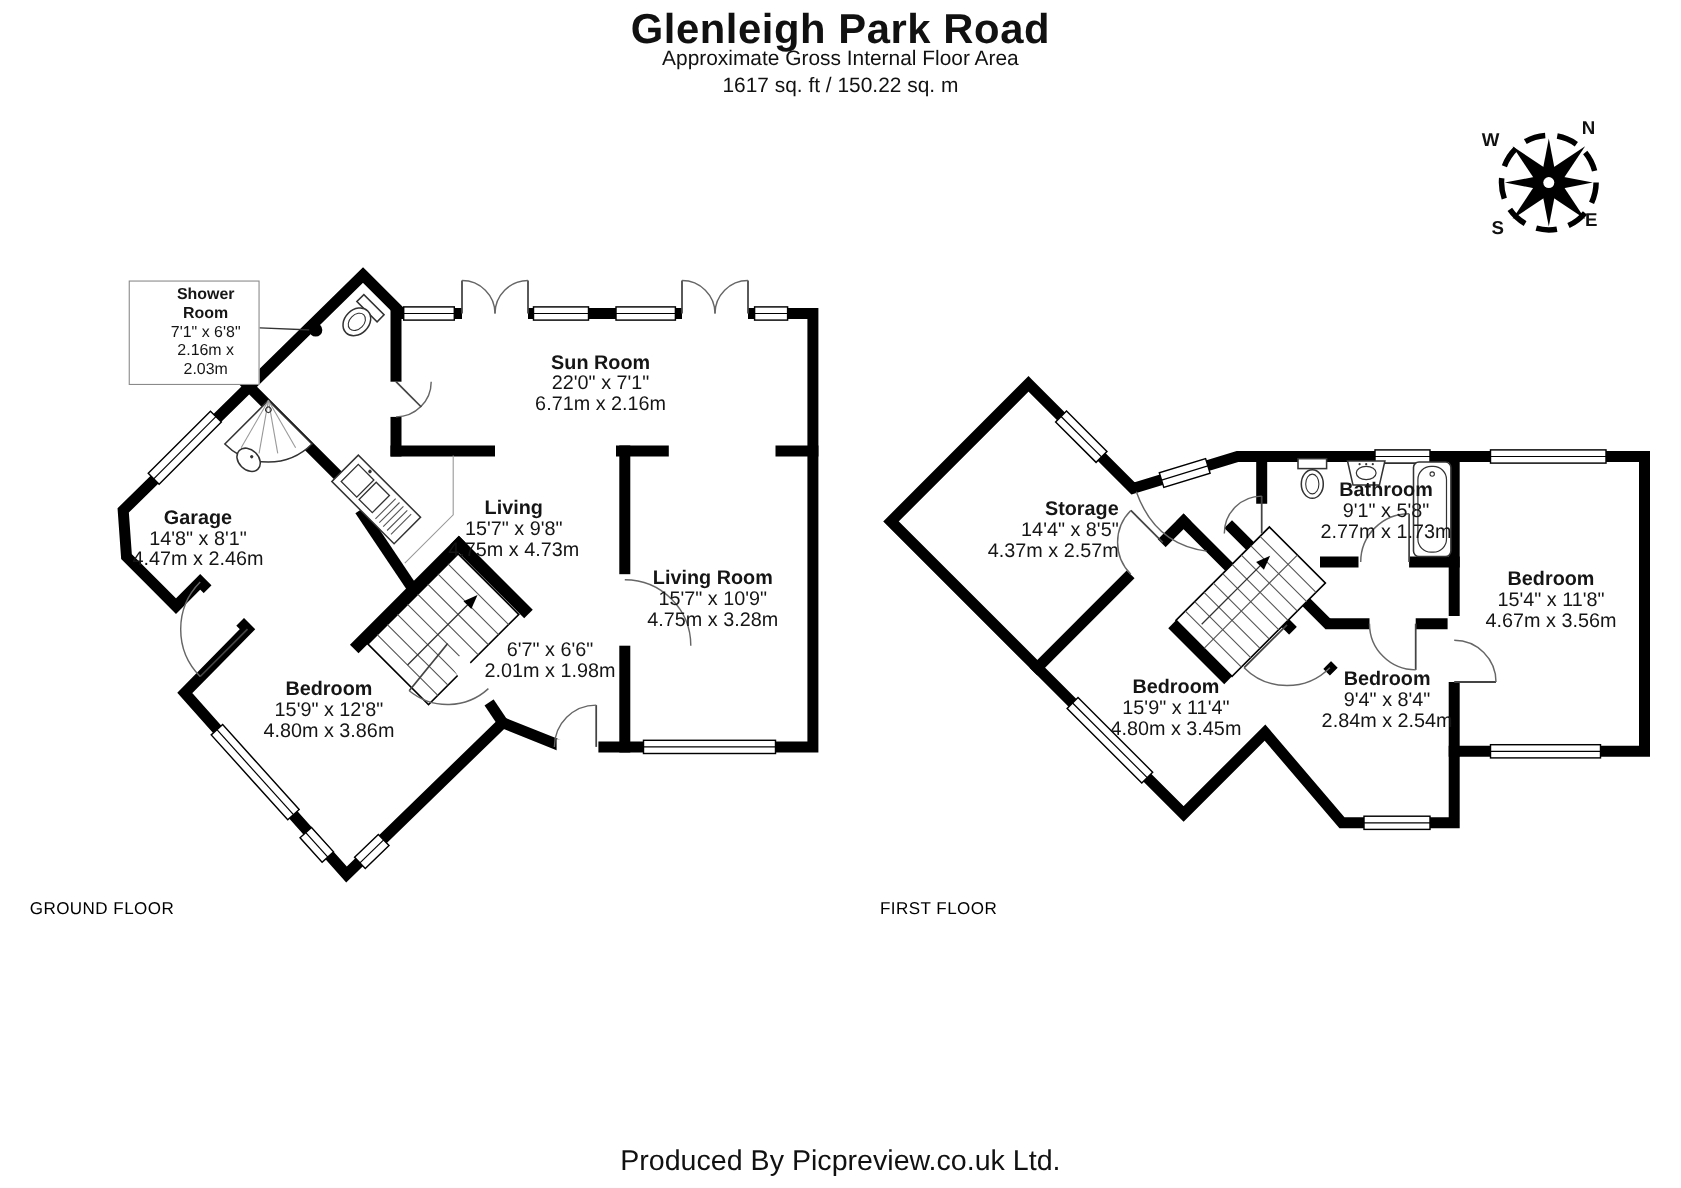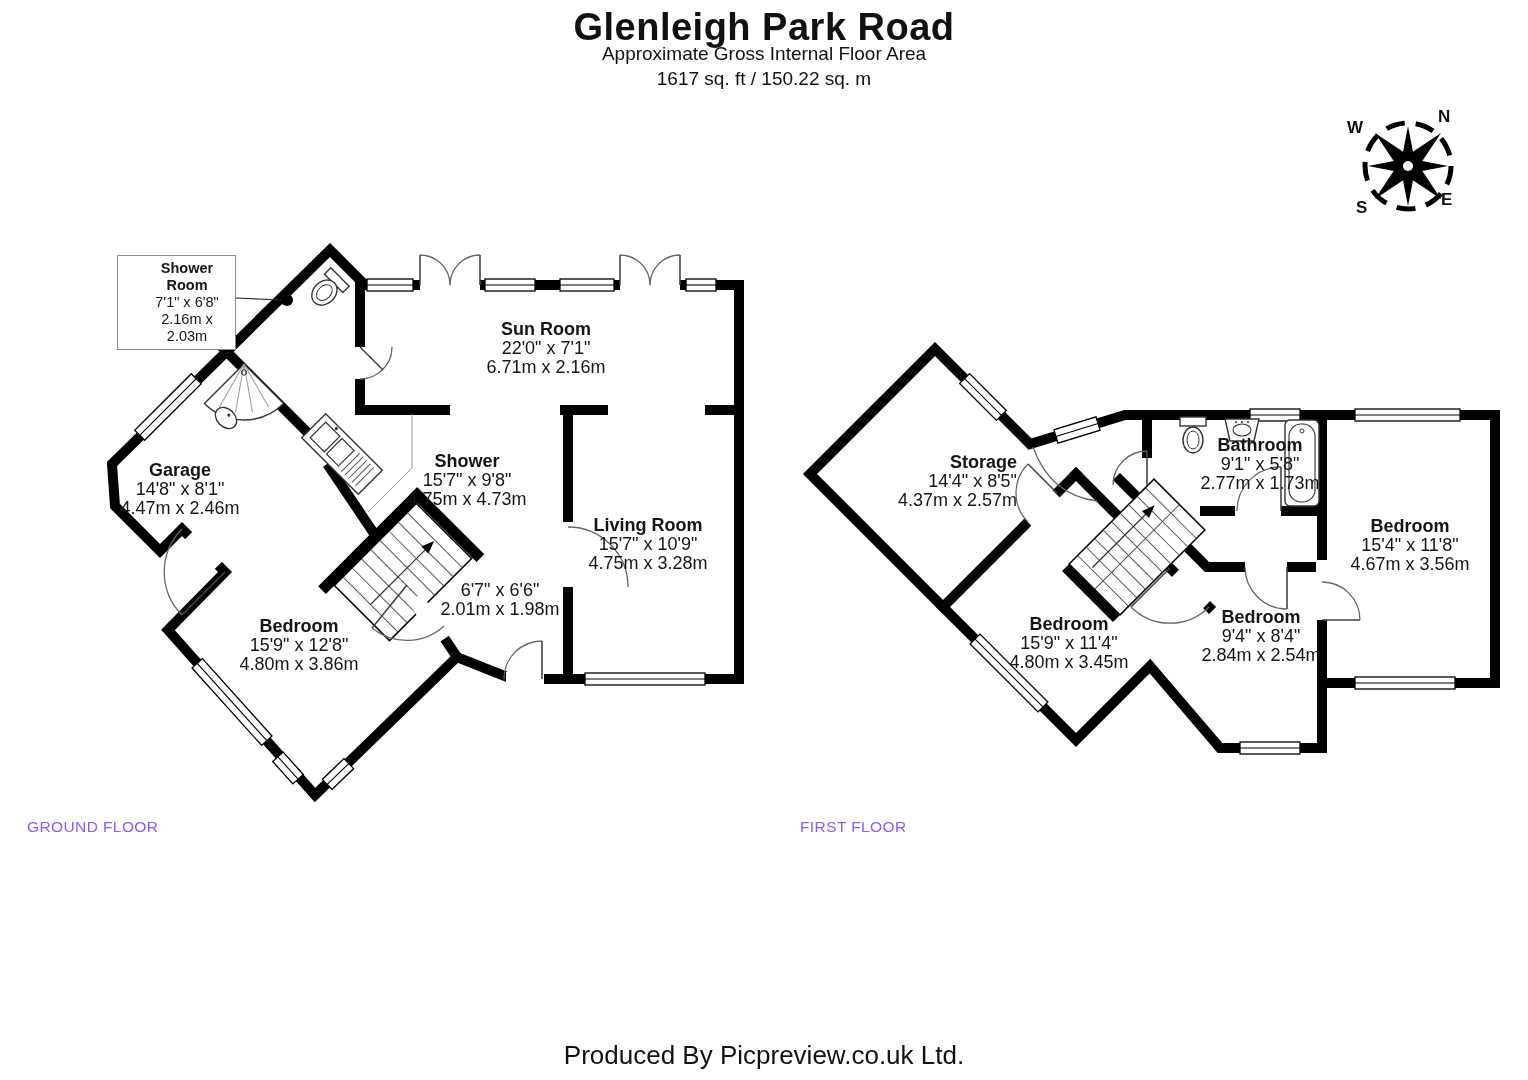--- a/index.html
+++ b/index.html
@@ -7,21 +7,21 @@
        font-family:"Liberation Sans", sans-serif;color:#111;}
   .abs{position:absolute;}
   .centered{left:0;width:1528px;text-align:center;}
   .title{font-size:38px;font-weight:bold;letter-spacing:.5px;}
   .subtitle{font-size:19px;}
   .area{font-size:19px;}
   .room-label{position:absolute;text-align:center;font-size:18px;line-height:19px;color:#151515;}
   .room-name{font-weight:bold;}
   .label-box{position:absolute;border:1px solid #8a8a8a;background:#fff;text-align:center;
              font-size:14.5px;line-height:17px;padding:4px 2px;width:92px;color:#151515;}
-  .floor-caption{position:absolute;font-size:15.5px;letter-spacing:.4px;color:#8b5cf6;}
+  .floor-caption{position:absolute;font-size:15.5px;letter-spacing:.4px;color:#000000;}
   .footer{position:absolute;left:0;width:1528px;text-align:center;font-size:26px;color:#111;}
   .compass-letter{position:absolute;font-size:17px;font-weight:bold;color:#111;}
   svg .wall{stroke:#000;stroke-width:10;fill:none;stroke-linecap:square;}
   svg .outline{fill:#fff;stroke:#000;stroke-width:10;stroke-linejoin:miter;}
   svg .opening{fill:#fff;stroke:none;}
   svg .win{fill:#fff;stroke:#000;stroke-width:1.3;}
   svg .winline{stroke:#000;stroke-width:1.1;}
   svg .arc{stroke:#666;stroke-width:1.3;fill:none;}
   svg .leaf{stroke:#444;stroke-width:1.6;}
   svg .fixture{fill:#fff;stroke:#333;stroke-width:1.4;}
@@ -265,21 +265,21 @@
   <div class="room-name">Garage</div>
   <div>14'8" x 8'1"</div>
   <div>4.47m x 2.46m</div>
 </div>
 <div class="room-label" style="left:466px;top:320px;width:160px;">
   <div class="room-name">Sun Room</div>
   <div>22'0" x 7'1"</div>
   <div>6.71m x 2.16m</div>
 </div>
 <div class="room-label" style="left:387px;top:452px;width:160px;">
-  <div class="room-name">Shower</div>
+  <div class="room-name">Living</div>
   <div>15'7" x 9'8"</div>
   <div>4.75m x 4.73m</div>
 </div>
 <div class="room-label" style="left:568px;top:516px;width:160px;">
   <div class="room-name">Living Room</div>
   <div>15'7" x 10'9"</div>
   <div>4.75m x 3.28m</div>
 </div>
 <div class="room-label" style="left:420px;top:581px;width:160px;">
   <div>6'7" x 6'6"</div>

